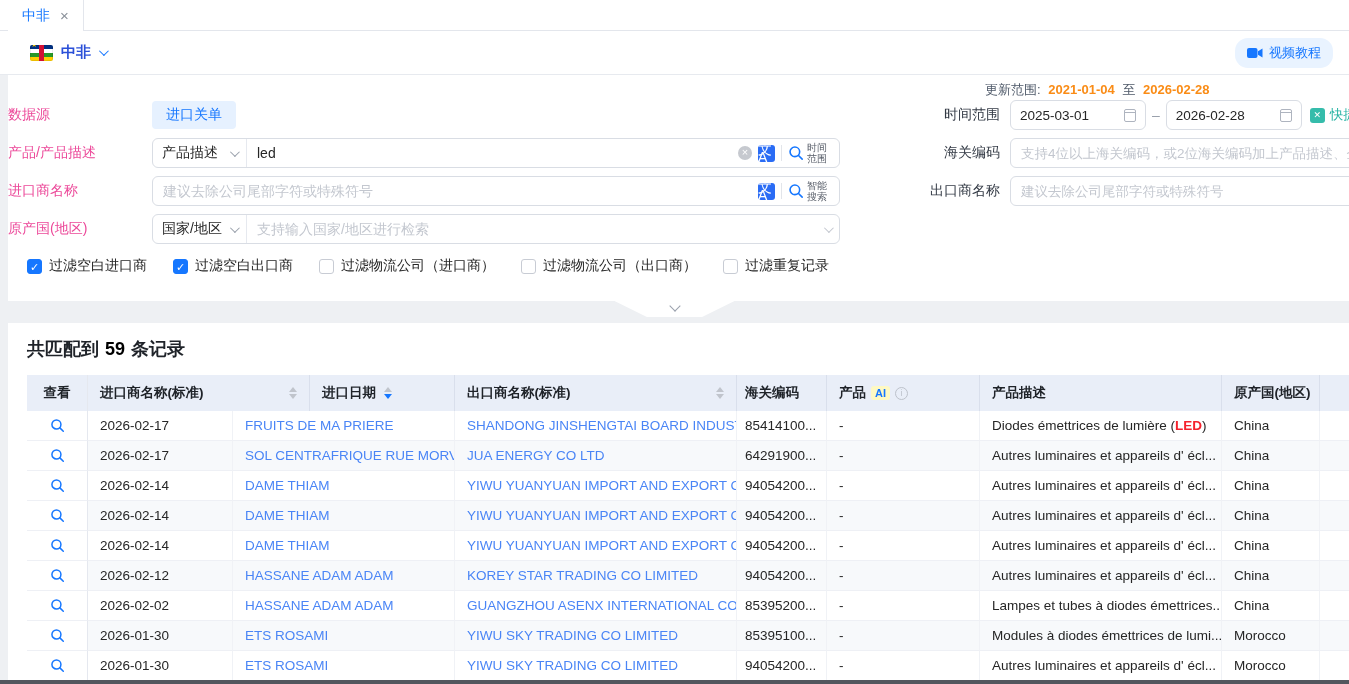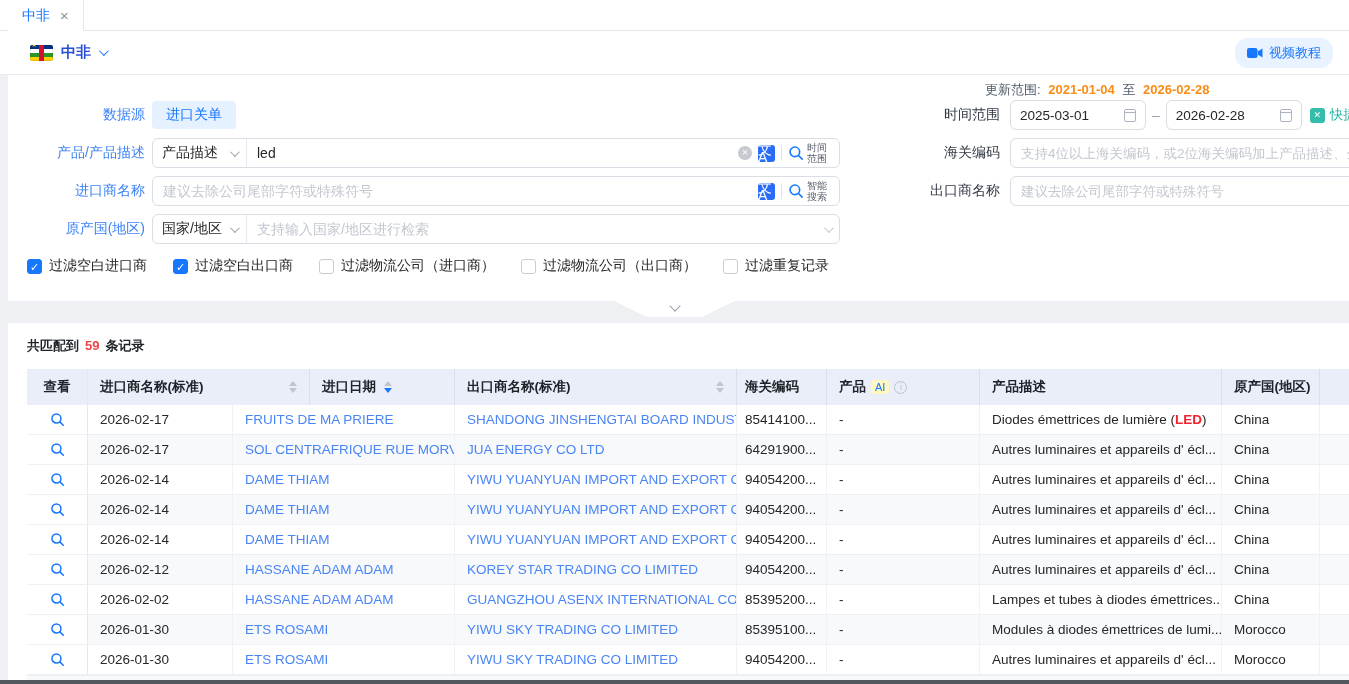--- a/index.html
+++ b/index.html
@@ -29,21 +29,21 @@
 
   
   .panel { background:#fff; margin-left:8px; position:relative; }
   .form-panel { height:226px; overflow:hidden; }
 
   .update-range { position:absolute; top:6px; left:977px; font-size:13px; color:#4e5969; white-space:nowrap; }
   .update-range .ur-date { color:#fa8c16; font-weight:bold; margin:0 4px; }
 
   .form-left { padding-top:25px; }
   .frow { display:flex; align-items:center; height:30px; margin-bottom:8px; }
-  .flabel { width:137px; text-align:right; margin-right:7px; color:#3b82f6; flex:0 0 auto; }
+  .flabel { width:137px; margin-right:7px; color:#ec4899; flex:0 0 auto; }
 
   .pill-btn { background:#e6f1ff; color:#1677ff; border:none; border-radius:4px; height:28px; padding:0 14px;
               font-size:14px; cursor:pointer; font-family:inherit; }
 
   .compound { display:flex; align-items:center; width:688px; height:30px; border:1px solid #d9dde4; border-radius:6px;
               background:#fff; overflow:hidden; }
   .select-part { display:flex; align-items:center; justify-content:space-between; width:94px; padding:0 9px;
                  border-right:1px solid #e6e9ef; height:100%; cursor:pointer; flex:0 0 auto; color:#262626; }
   .select-part .chev, .chev.gray2 { border-color:#9aa1ac; }
   .input-part { display:flex; align-items:center; flex:1; height:100%; padding:0 8px 0 10px; gap:6px; min-width:0; }
@@ -85,22 +85,22 @@
 
   
   .collapse-band { height:22px; position:relative; }
   .collapse-tab { position:absolute; left:calc(50% - 60px); top:0; width:120px; height:16px; background:#fff;
                   clip-path:polygon(0 0,100% 0,73% 100%,27% 100%); display:flex; align-items:flex-start; justify-content:center; cursor:pointer; }
   .collapse-tab .chevd { width:8px; height:8px; border-right:1.7px solid #9aa0ac; border-bottom:1.7px solid #9aa0ac;
                   transform:rotate(45deg); margin-top:1px; }
 
   
   .results-panel { height:361px; overflow:hidden; padding:14px 0 0 19px; }
-  .summary { font-weight:bold; font-size:13px; color:#1f2329; display:flex; gap:6px; align-items:baseline; }
-  .summary .count { color:#ef4444; }
+  .summary { font-weight:bold; font-size:18px; color:#1f2329; display:flex; gap:6px; align-items:baseline; }
+  .summary .count { color:#000000; }
 
   .table { margin-top:14px; width:1420px; font-size:13.5px; }
   .thead { display:flex; background:#e9eef8; height:36px; }
   .th { display:flex; align-items:center; padding:0 12px; font-weight:bold; color:#1f2329; border-right:1px solid #d9dfec;
         white-space:nowrap; overflow:hidden; }
   .th:last-child { border-right:none; }
   .t-row { display:flex; height:30px; background:#fff; }
   .t-row.striped .cell { background:#f7f9fb; }
   .t-row .cell.c-view { background:#fff !important; }
   .cell { display:flex; align-items:center; padding:0 12px; border-bottom:1px solid #eef0f5; border-right:1px solid #f0f2f6;
@@ -116,21 +116,21 @@
   .c-extra { width:127px; flex:0 0 auto; border-right:none; }
   .link { color:#4a85f6; cursor:pointer; }
   .hl { color:#f5222d; font-weight:bold; }
   .mag-btn { display:flex; align-items:center; justify-content:center; cursor:pointer; }
   .sort { display:inline-flex; flex-direction:column; gap:2px; margin-left:8px; cursor:pointer; }
   .sort.right { margin-left:auto; }
   .sort i { width:0; height:0; border-left:4px solid transparent; border-right:4px solid transparent; }
   .sort i.up { border-bottom:5px solid #c0c4cc; }
   .sort i.down { border-top:5px solid #c0c4cc; }
   .sort i.down.active { border-top-color:#1677ff; }
-  .ai-badge { background:#fef9c3; color:#1677ff; font-size:11px; font-weight:normal; border-radius:3px; padding:1px 4px; }
+  .ai-badge { background:#fef9c3; color:#1677ff; font-size:11px; font-weight:bold; border-radius:3px; padding:1px 4px; }
   .info-icon { width:13px; height:13px; border:1.2px solid #bdc2cb; border-radius:50%; color:#bdc2cb; font-size:9px;
                display:inline-flex; align-items:center; justify-content:center; font-style:normal; font-weight:normal; }
   .partial-row { height:8px; background:#f7f9fb; border-top:1px solid #eef0f5; width:1420px; }
 
   .hscrollbar { position:fixed; left:0; bottom:0; width:100%; height:4px; background:#53575e; }
 </style>
 </head>
 <body>
 
 <div class="tabbar">

